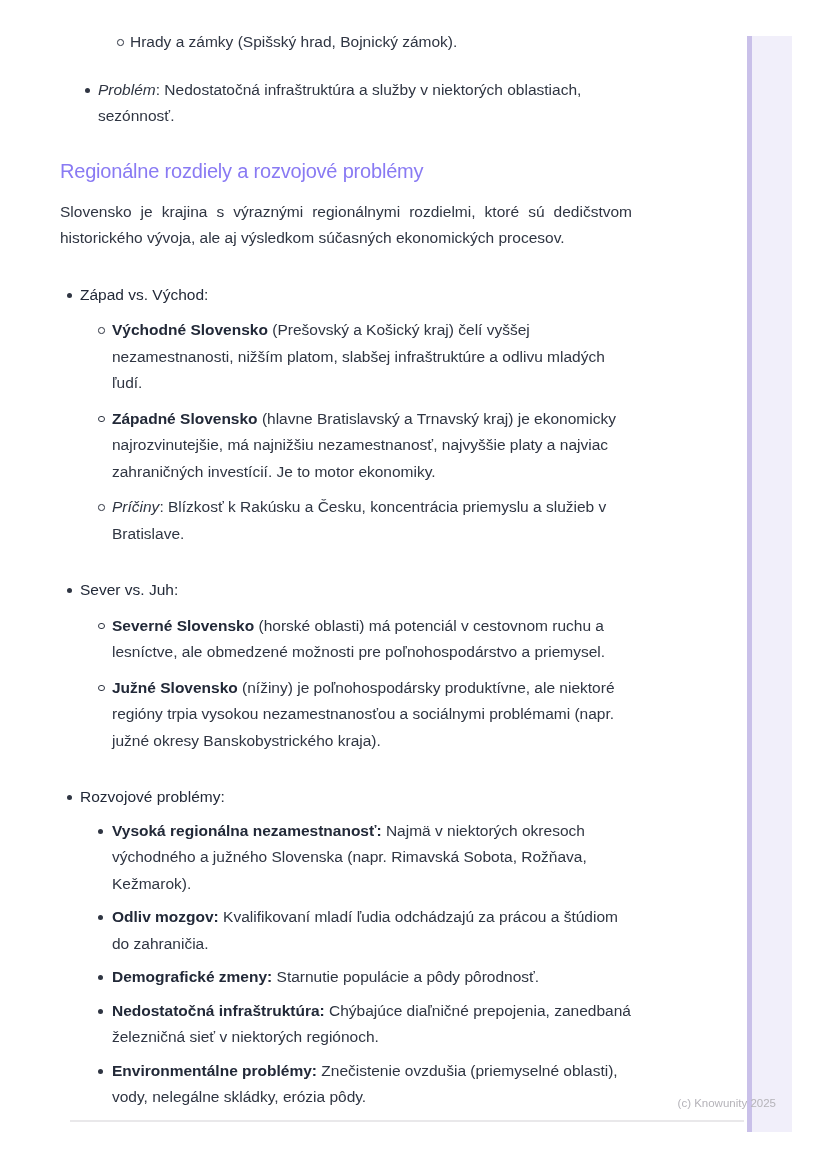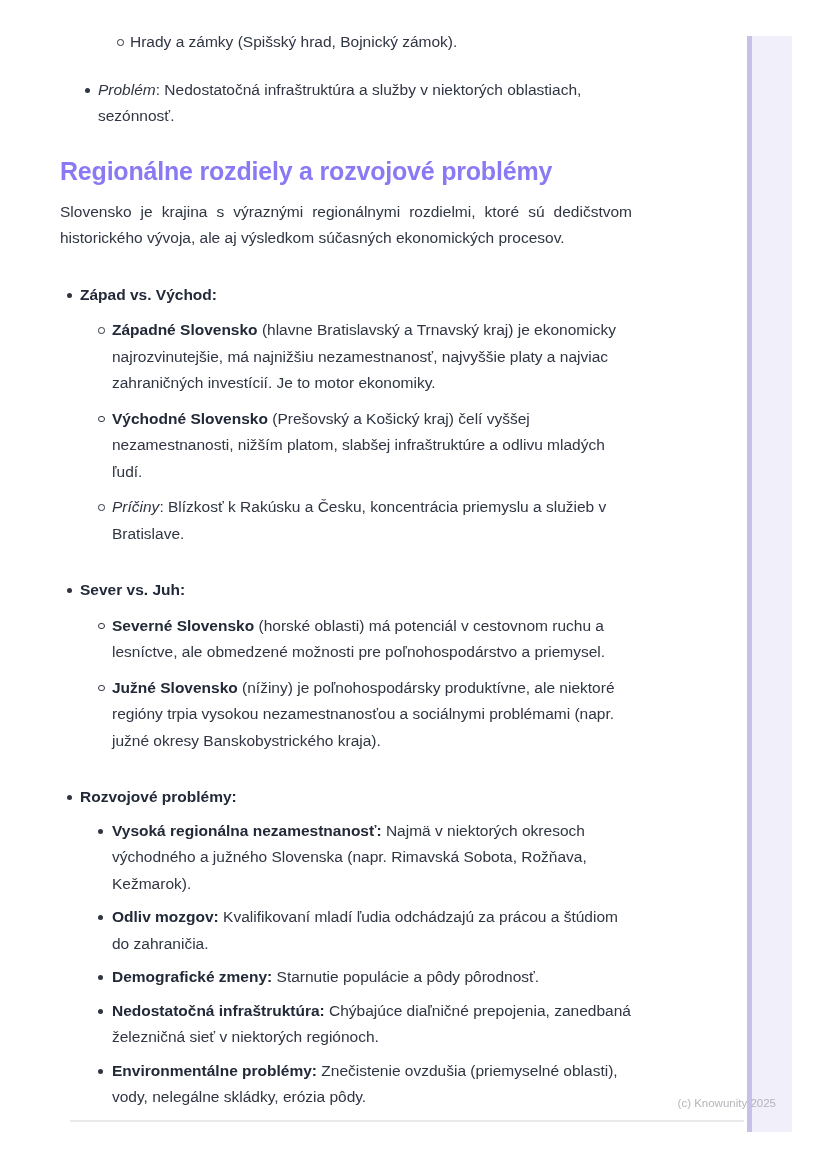--- a/index.html
+++ b/index.html
@@ -33,31 +33,31 @@
   .ind-top1 > .marker { left: 25px; }
   .ind-top2 { padding-left: 70px; }
   .ind-top2 > .marker { left: 57px; }
   .ind-l1 { padding-left: 20px; }
   .ind-l1 > .marker { left: 7px; }
   .ind-l2 { padding-left: 52px; }
   .ind-l2 > .marker { left: 38px; }
   .row-castles { margin-bottom: 21px; }
   h2.section-heading {
     margin: 26px 0 13px 0;
-    font-size: 25px; line-height: 30px;
-    font-weight: 700;
+    font-size: 20px; line-height: 30px;
+    font-weight: 400;
     letter-spacing: -0.2px;
     color: #897af3;
   }
   .intro {
     margin: 9px 0 17px 0;
     text-align: justify;
   }
   .group-title {
-    font-weight: 700; color: #222938;
+    font-weight: 400; color: #222938;
     margin-top: 30px; margin-bottom: 16px;
   }
   .group { margin-bottom: 12px; }
   .group .li { margin-bottom: 9px; }
   .group.tight .li { margin-bottom: 7px; }
   strong { font-weight: 700; color: #222938; }
   em { font-style: italic; }
   .edge-bar {
     position: absolute; left: 747px; top: 36px;
     width: 45px; height: 1096px;
@@ -98,25 +98,25 @@
   <p class="intro">Slovensko je krajina s výraznými regionálnymi rozdielmi, ktoré sú dedičstvom historického vývoja, ale aj výsledkom súčasných ekonomických procesov.</p>
 
   <div class="group">
     <div class="li ind-l1 group-title">
       <span class="marker marker-disc"></span>
       <span>Západ vs. Východ:</span>
     </div>
     <div class="items">
       <div class="li ind-l2">
         <span class="marker marker-circle"></span>
-        <strong>Západné Slovensko</strong><span> (hlavne Bratislavský a Trnavský kraj) je ekonomicky najrozvinutejšie, má najnižšiu nezamestnanosť, najvyššie platy a najviac zahraničných investícií. Je to motor ekonomiky.</span>
+        <strong>Východné Slovensko</strong><span> (Prešovský a Košický kraj) čelí vyššej nezamestnanosti, nižším platom, slabšej infraštruktúre a odlivu mladých ľudí.</span>
       </div>
       <div class="li ind-l2">
         <span class="marker marker-circle"></span>
-        <strong>Východné Slovensko</strong><span> (Prešovský a Košický kraj) čelí vyššej nezamestnanosti, nižším platom, slabšej infraštruktúre a odlivu mladých ľudí.</span>
+        <strong>Západné Slovensko</strong><span> (hlavne Bratislavský a Trnavský kraj) je ekonomicky najrozvinutejšie, má najnižšiu nezamestnanosť, najvyššie platy a najviac zahraničných investícií. Je to motor ekonomiky.</span>
       </div>
       <div class="li ind-l2">
         <span class="marker marker-circle"></span>
         <em>Príčiny</em><span>: Blízkosť k Rakúsku a Česku, koncentrácia priemyslu a služieb v Bratislave.</span>
       </div>
     </div>
   </div>
 
   <div class="group">
     <div class="li ind-l1 group-title">

